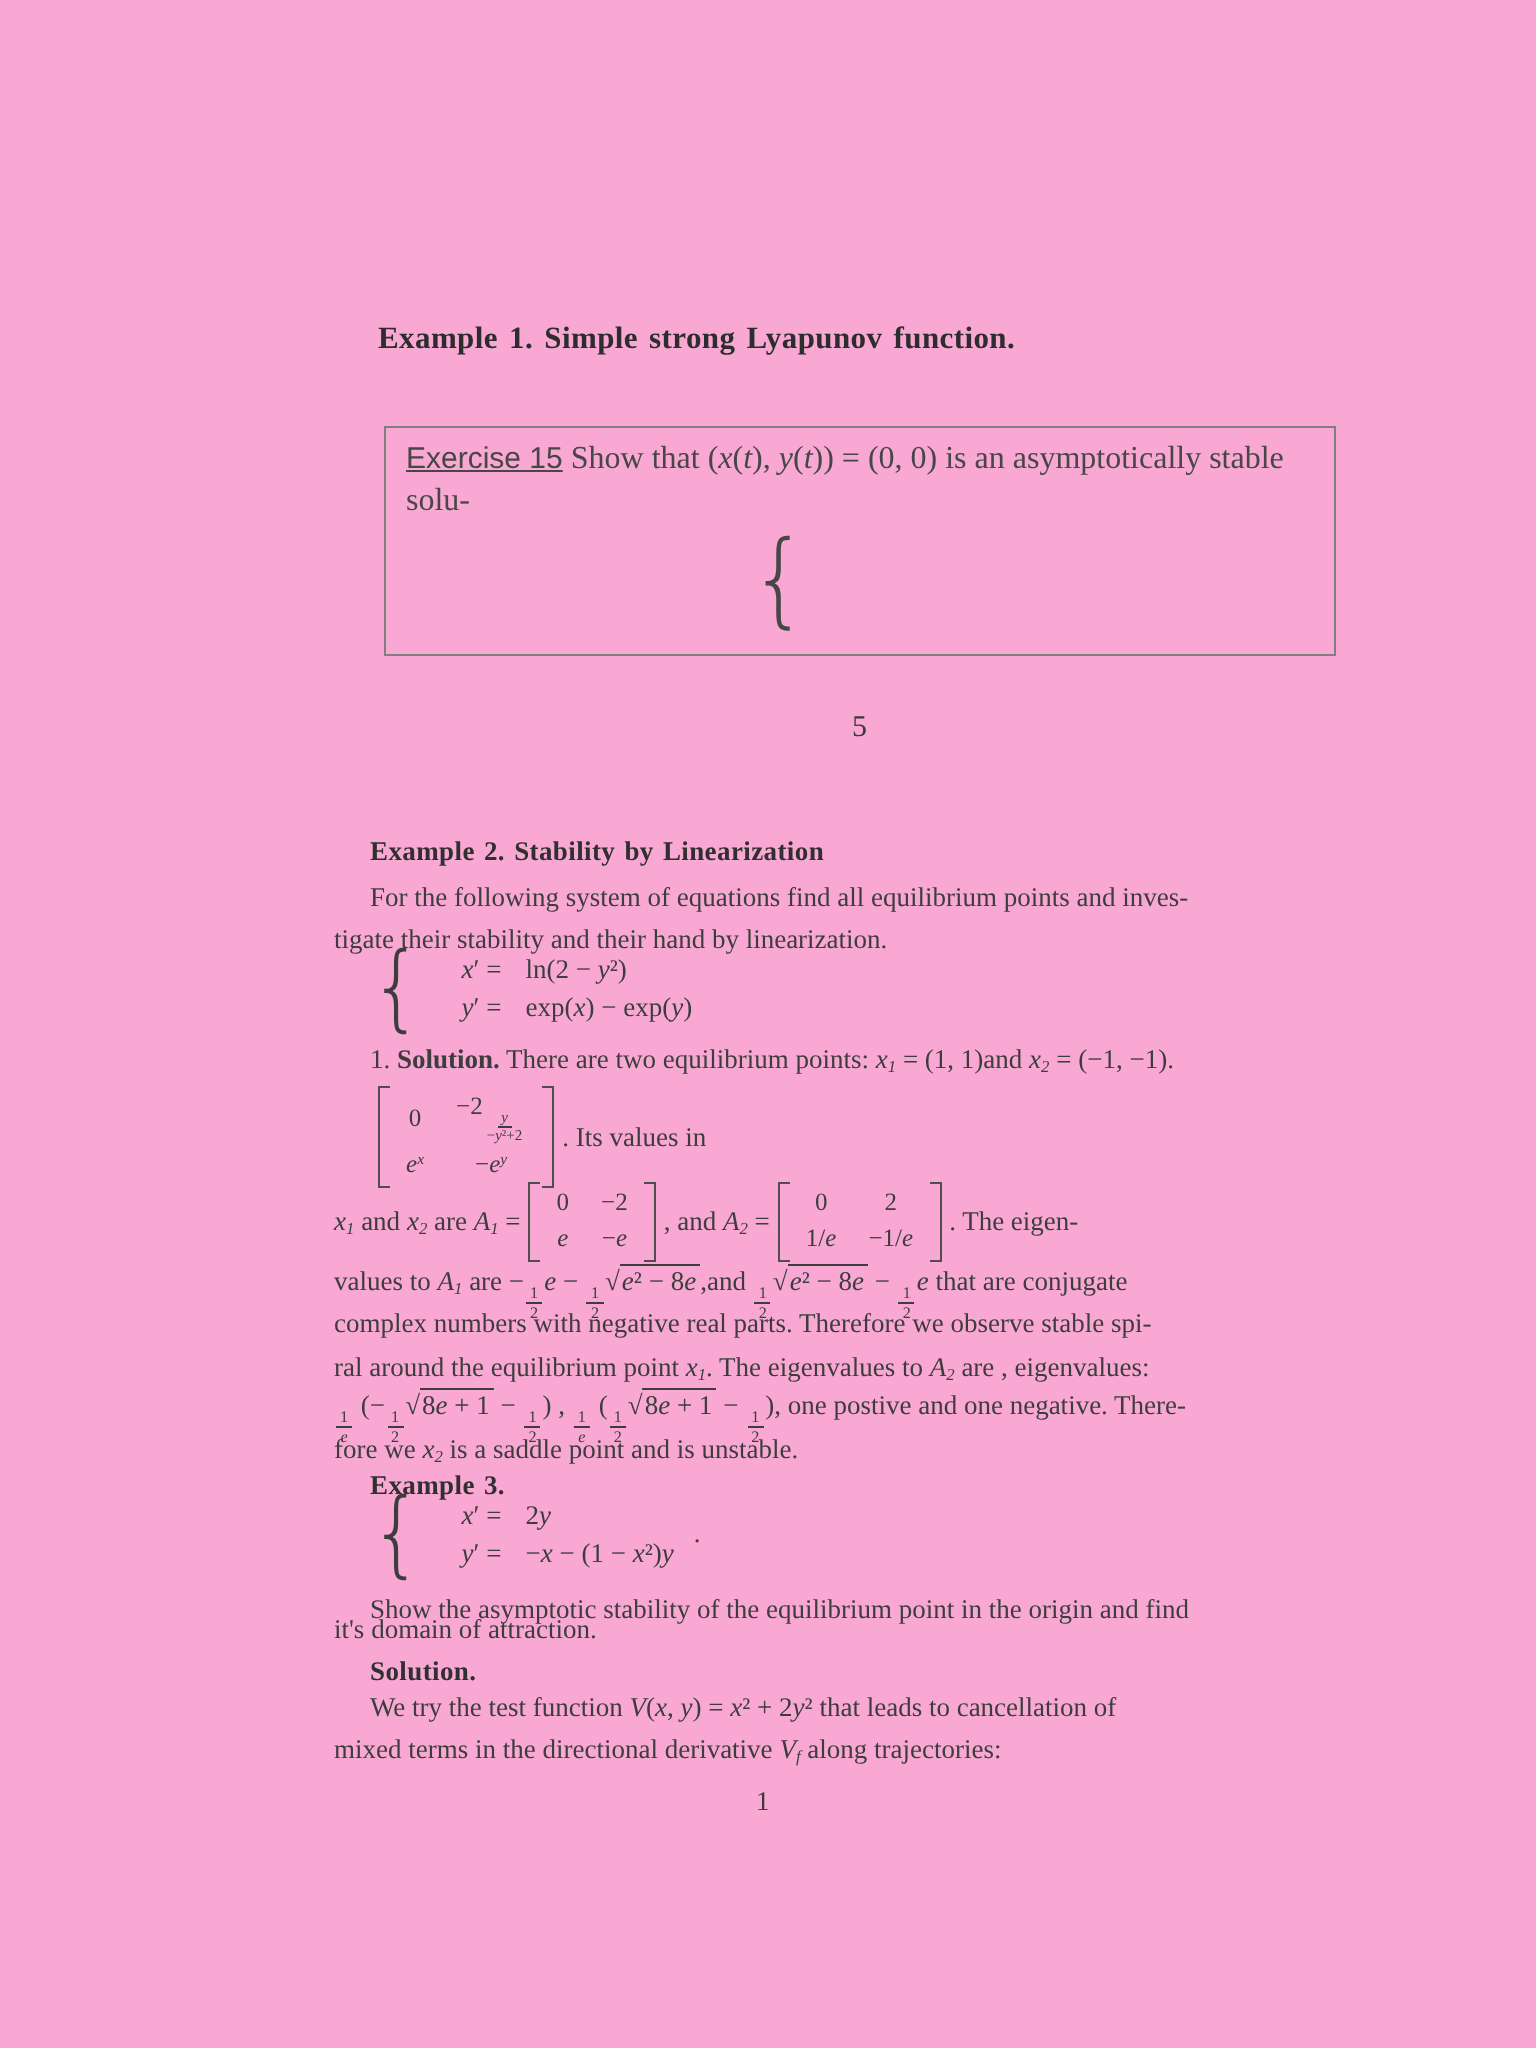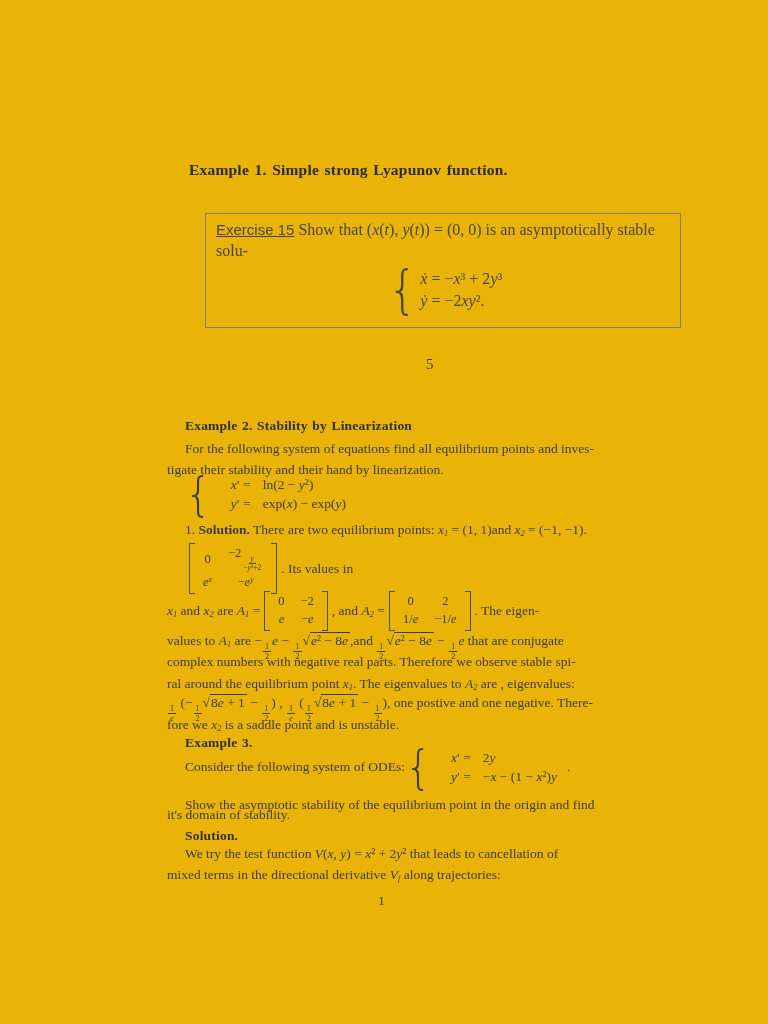--- a/index.html
+++ b/index.html
@@ -1,35 +1,35 @@
 <!DOCTYPE html>
 <html><head>
 <meta charset="utf-8">
 <style>
   html,body{margin:0;padding:0;background:#ffffff;}
-  .page{position:relative;width:768px;height:1024px;background:#eab308;overflow:hidden;
+  .page{position:relative;width:768px;height:1024px;background:#f9a8d4;overflow:hidden;
         font-family:"Liberation Serif","DejaVu Serif",serif;color:#343434;}
 
   
   .it{font-style:italic;}
   .bf{font-weight:bold;}
   sup{font-size:0.62em;font-style:italic;vertical-align:0.55em;line-height:0;}
   sub{font-size:0.62em;font-style:italic;vertical-align:-0.25em;line-height:0;}
   .fr{display:inline-flex;flex-direction:column;align-items:center;vertical-align:-0.45em;
       font-size:0.60em;line-height:1.15;margin:0 1px;text-align:center;}
   .fr .nu{border-bottom:1px solid currentColor;padding:0 2px;}
   .fr .de{padding:0 1px;}
   .sq .rad{border-top:1.2px solid currentColor;padding:0 2px 0 1px;}
 
   
   .d1{color:#3a3a3a;}
   .d1-heading{position:absolute;left:189px;top:161px;font-size:15.5px;font-weight:bold;
               letter-spacing:.2px;word-spacing:1.5px;color:#2d2d2d;white-space:nowrap;}
   .exbox{position:absolute;left:192px;top:213px;width:454px;height:103px;
-         border:1px solid #7f7f7f;padding:5px 10px;font-size:16px;line-height:21px;color:#474747;margin-left:13px;}
+         border:1px solid #7f7f7f;padding:5px 10px;font-size:16px;line-height:21px;color:#474747;}
   .exbox .ul{text-decoration:underline;font-family:"Liberation Sans","DejaVu Sans",sans-serif;
              font-size:15px;}
   .ex-sys{display:flex;align-items:center;margin:5px 0 0 172px;}
   .brace{font-family:"DejaVu Sans",sans-serif;font-weight:300;transform:scaleY(1.12);
          display:inline-block;line-height:1;}
   .ex-sys .brace{font-size:46px;margin-right:3px;}
   .sysrows{display:flex;flex-direction:column;row-gap:1px;}
   .pg5{position:absolute;left:426px;top:356px;font-size:15px;color:#3a3a3a;}
   .pg1{position:absolute;left:378px;top:893px;font-size:13.5px;color:#3a3a3a;}
 
@@ -58,24 +58,20 @@
 
 <div class="page">
 
   <div class="d1">
     <div class="d1-heading">Example 1.  Simple strong Lyapunov function.</div>
 
     <div class="exbox">
       <div><span class="ul">Exercise 15</span><span> Show that (<span class="it">x</span>(<span class="it">t</span>), <span class="it">y</span>(<span class="it">t</span>)) = (0, 0) is an asymptotically stable solu-</span></div>
       <div class="ex-sys">
         <span class="brace">{</span>
-        <span class="sysrows">
-          <span><span class="it">ẋ</span> = −<span class="it">x</span>³ + 2<span class="it">y</span>³</span>
-          <span><span class="it">ẏ</span> = −2<span class="it">x</span><span class="it">y</span>².</span>
-        </span>
       </div>
     </div>
 
     <div class="pg5">5</div>
   </div>
 
   <div class="d2">
 
     <div class="ln ind hd" style="top:417px">Example 2.  Stability by Linearization</div>
 
@@ -175,39 +171,38 @@
           <span class="de">2</span>
         </span><span class="sq">√<span class="rad">8<span class="it">e</span> + 1</span></span> − <span class="fr">
           <span class="nu">1</span>
           <span class="de">2</span>
         </span>), one postive and one negative.  There-</div>
     <div class="ln" style="top:716px">fore we <span class="it">x</span><sub>2</sub> is a saddle point and is unstable.</div>
 
     <div class="ln ind hd" style="top:734px">Example 3.</div>
 
     <div class="ln ind flexln" style="top:744px;height:46px">
-      <span>Consider the following system of ODEs:</span>
       <span class="sys">
         <span class="brace">{</span>
         <span class="sysrows">
           <span class="srow">
             <span class="lhs"><span class="it">x</span>′ =</span>
             <span>2<span class="it">y</span></span>
           </span>
           <span class="srow">
             <span class="lhs"><span class="it">y</span>′ =</span>
             <span>−<span class="it">x</span> − (1 − <span class="it">x</span>²)<span class="it">y</span></span>
           </span>
         </span>
       </span>
       <span style="margin-left:10px">.</span>
     </div>
 
     <div class="ln ind" style="top:796px">Show the asymptotic stability of the equilibrium point in the origin and find</div>
-    <div class="ln" style="top:806px">it's domain of stability.</div>
+    <div class="ln" style="top:806px">it's domain of attraction.</div>
 
     <div class="ln ind hd" style="top:827px">Solution.</div>
 
     <div class="ln ind" style="top:845px">We try the test function <span class="it">V</span>(<span class="it">x</span>, <span class="it">y</span>) = <span class="it">x</span>² + 2<span class="it">y</span>² that leads to cancellation of</div>
     <div class="ln" style="top:866px">mixed terms in the directional derivative <span class="it">V</span><sub>f</sub> along trajectories:</div>
   </div>
 
   <div class="pg1">1</div>
 
 </div>

